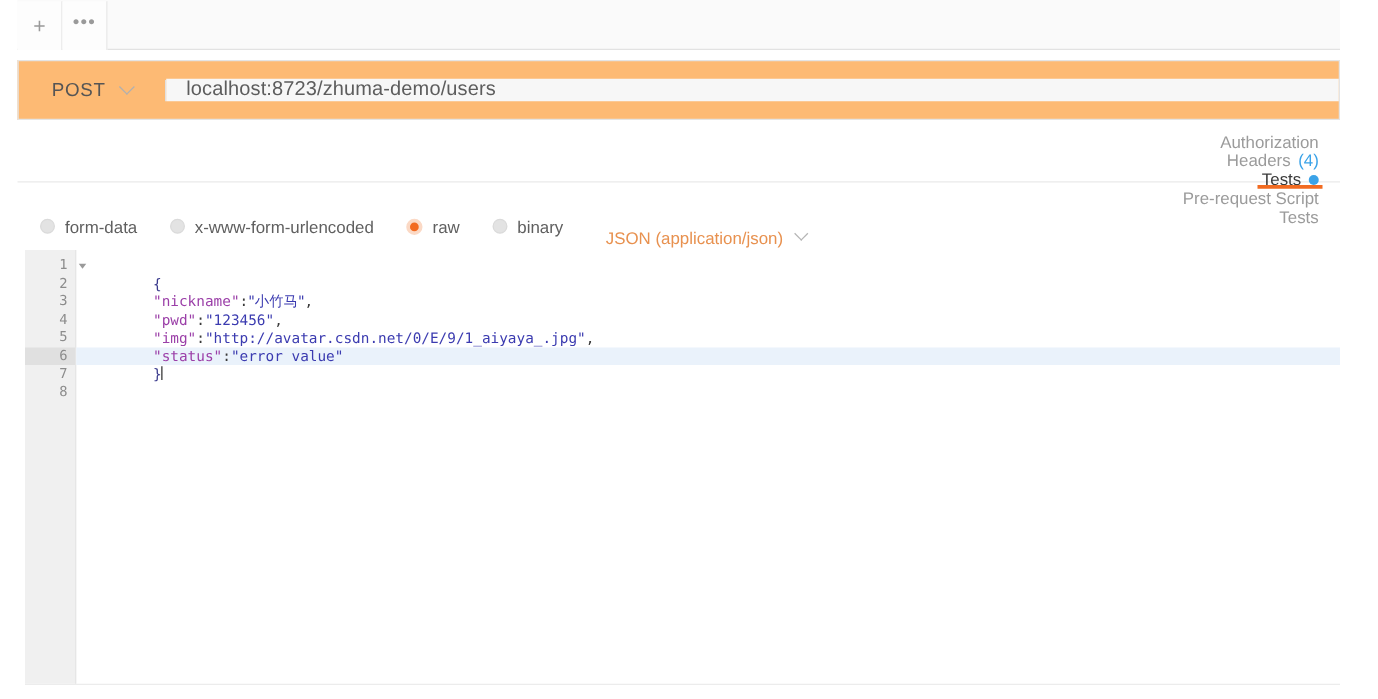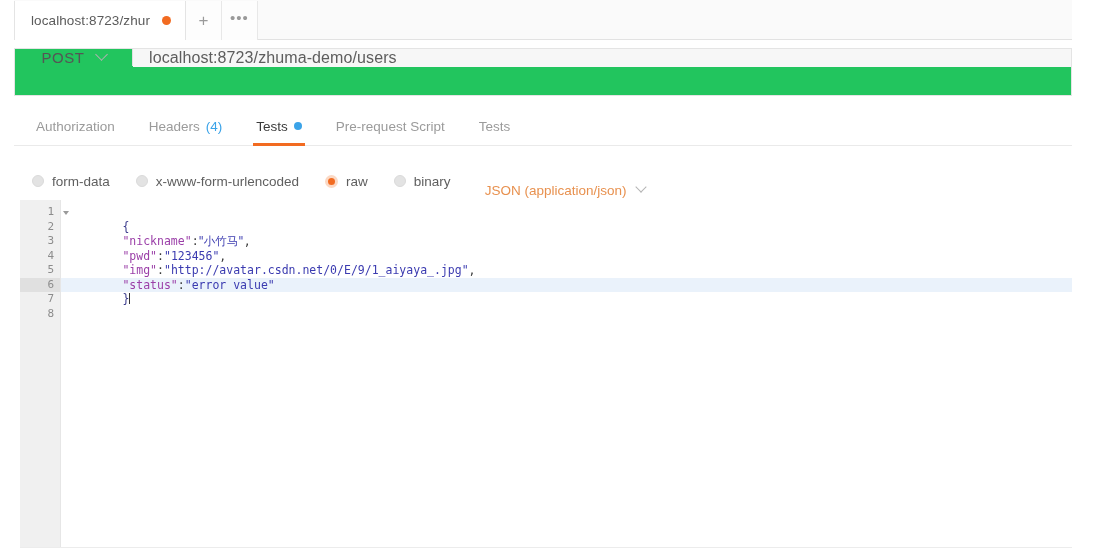--- a/index.html
+++ b/index.html
@@ -82,24 +82,24 @@
     top: -3px;
   }
 
   
   .urlbar {
     position: absolute;
     left: 14px;
     top: 48px;
     width: 1058px;
     height: 48px;
-    background: #22c55e;
+    background: #fdba74;
     border: 1px solid #e4e4e4;
     display: flex;
-    align-items: flex-start;
+    align-items: center;
   }
   .method-box {
     width: 118px;
     display: flex;
     align-items: center;
     justify-content: center;
     gap: 12px;
     border-right: 1px solid #e1e1e1;
   }
   .method-label {
@@ -131,22 +131,23 @@
 
   
   .sectiontabs {
     position: absolute;
     left: 14px;
     top: 106px;
     width: 1058px;
     height: 40px;
     border-bottom: 1px solid #eaeaea;
     display: flex;
-    align-items: flex-start;
+    align-items: flex-end;
     padding-left: 5px;
+    flex-direction: column;
   }
   .stab {
     height: 40px;
     display: flex;
     align-items: center;
     gap: 6px;
     padding: 0 17px;
     position: relative;
     font-size: 13.5px;
     color: #9b9b9b;
@@ -288,24 +289,20 @@
     vertical-align: -1px;
     margin-left: 0px;
   }
 </style>
 </head>
 <body>
 
 <div id="app">
 
   <div class="tabstrip">
-    <div class="req-tab">
-      <span class="label">localhost:8723/zhur</span>
-      <span class="dot-unsaved"></span>
-    </div>
     <div class="tab-btn">
       <span class="plus-glyph">+</span>
     </div>
     <div class="tab-btn">
       <span class="dots-glyph">•••</span>
     </div>
   </div>
 
   <div class="urlbar">
     <div class="method-box">

